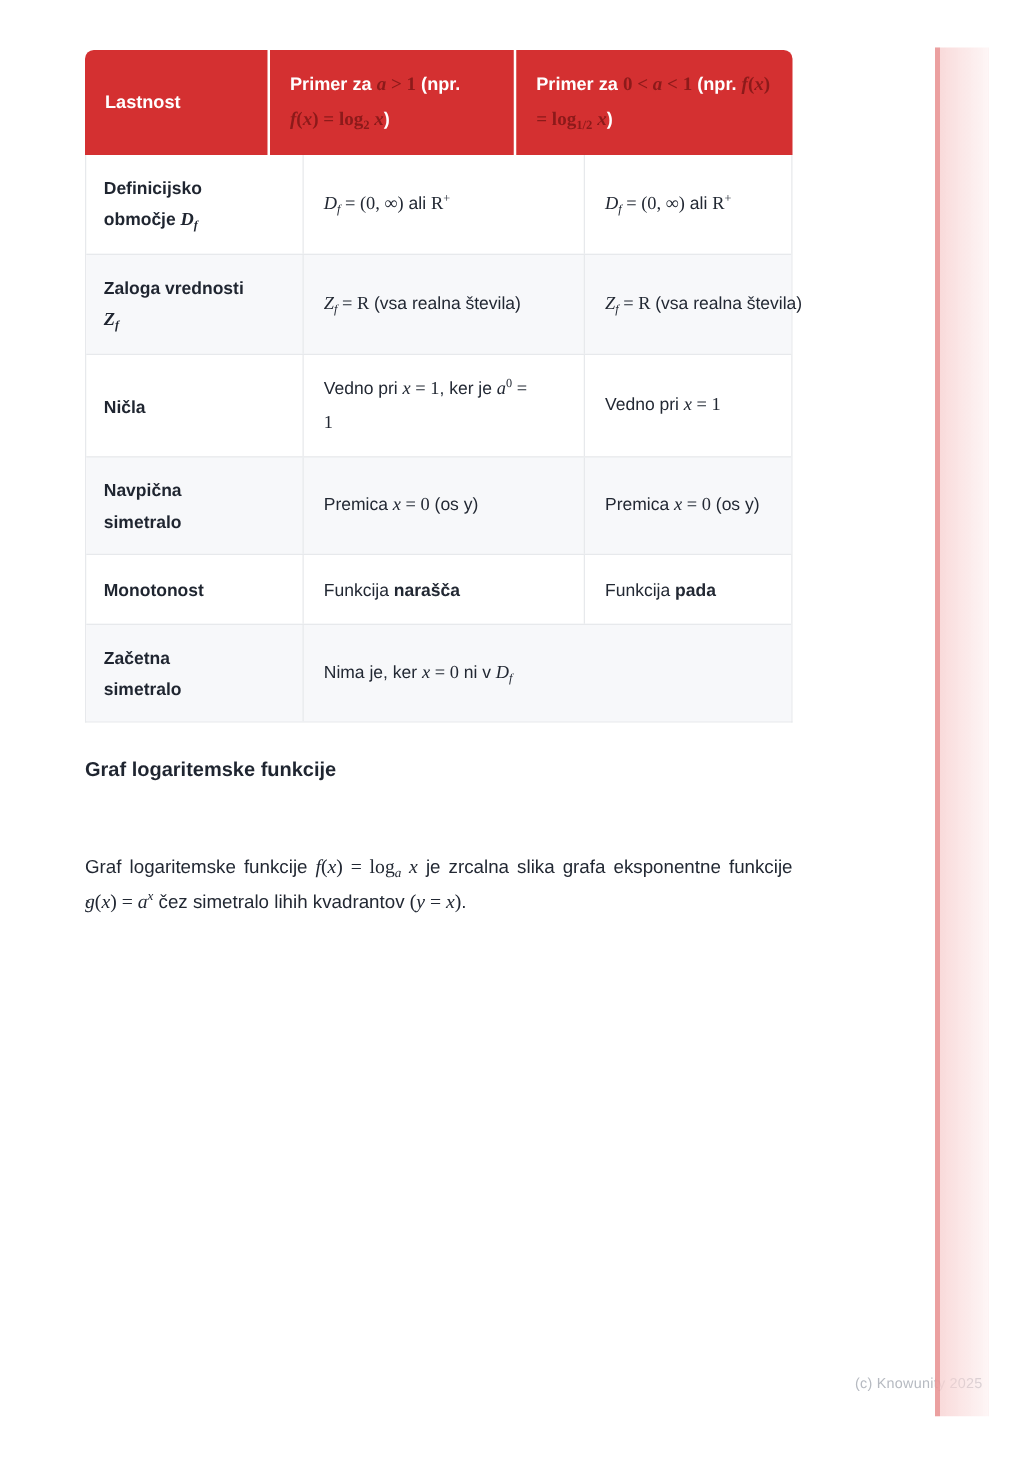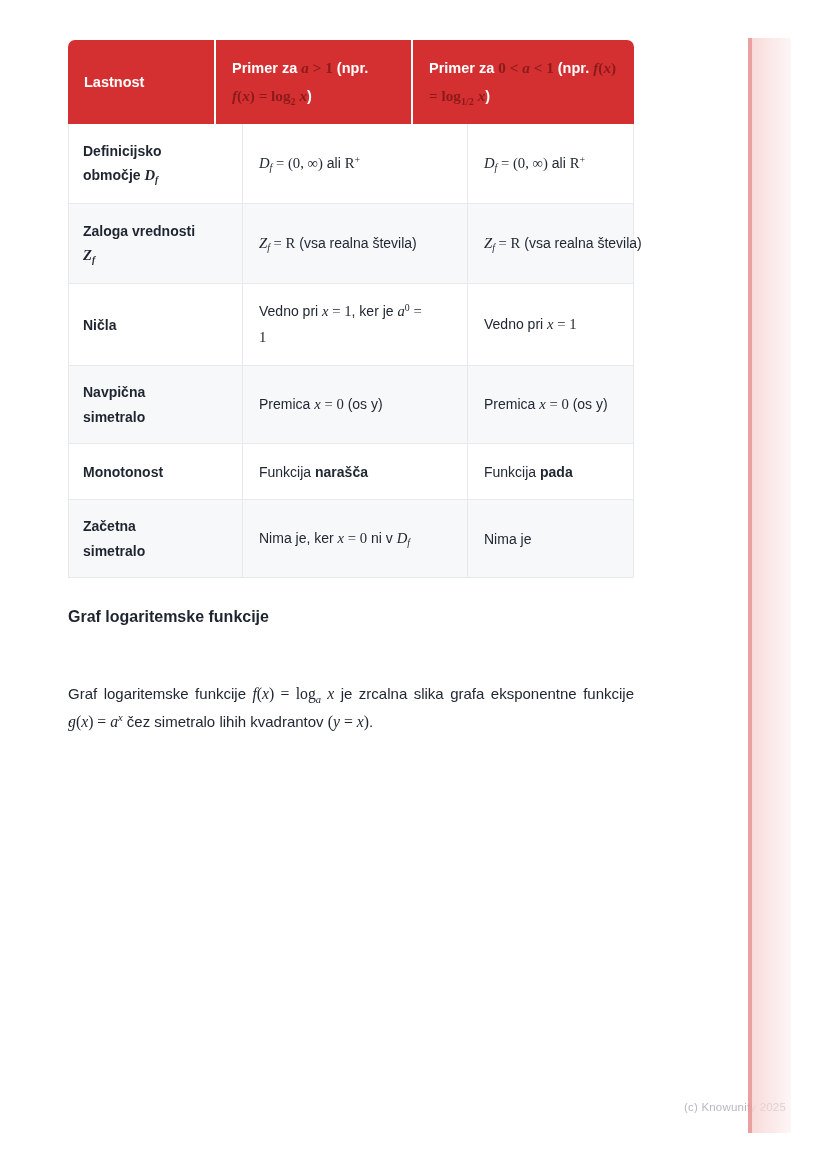--- a/index.html
+++ b/index.html
@@ -154,23 +154,20 @@
           <span class="inner"><span class="seg-p">Funkcija </span><span class="seg-b">pada</span></span>
         </div>
     </div>
     <div class="trow">
       <div class="td td-label">
           <span class="inner"><span class="seg-b">Začetna simetralo</span></span>
         </div>
       <div class="td">
           <span class="inner"><span class="seg-p">Nima je, ker </span><span class="seg-i">x</span><span class="seg-r"> = 0</span><span class="seg-p"> ni v </span><span class="seg-i">D</span><sub class="seg-i">f</sub></span>
         </div>
-      <div class="td">
-          <span class="inner"><span class="seg-p">Nima je</span></span>
-        </div>
     </div>
   </div>
 </div>
 
 <div class="section-heading">Graf logaritemske funkcije</div>
 <div class="paragraph"><span class="seg-p">Graf logaritemske funkcije </span><span class="seg-i">f</span><span class="seg-r">(</span><span class="seg-i">x</span><span class="seg-r">) = log</span><sub class="seg-i">a</sub><span class="seg-r"> </span><span class="seg-i">x</span><span class="seg-p"> je zrcalna slika grafa eksponentne funkcije </span><span class="seg-i">g</span><span class="seg-r">(</span><span class="seg-i">x</span><span class="seg-r">) = </span><span class="seg-i">a</span><sup class="seg-i">x</sup><span class="seg-p"> čez simetralo lihih kvadrantov </span><span class="seg-r">(</span><span class="seg-i">y</span><span class="seg-r"> = </span><span class="seg-i">x</span><span class="seg-r">)</span><span class="seg-p">.</span></div>
 <div class="backtick">`</div>
 
 <div class="copyright">(c) Knowunity 2025</div>
 <div class="accent-bar"></div>

